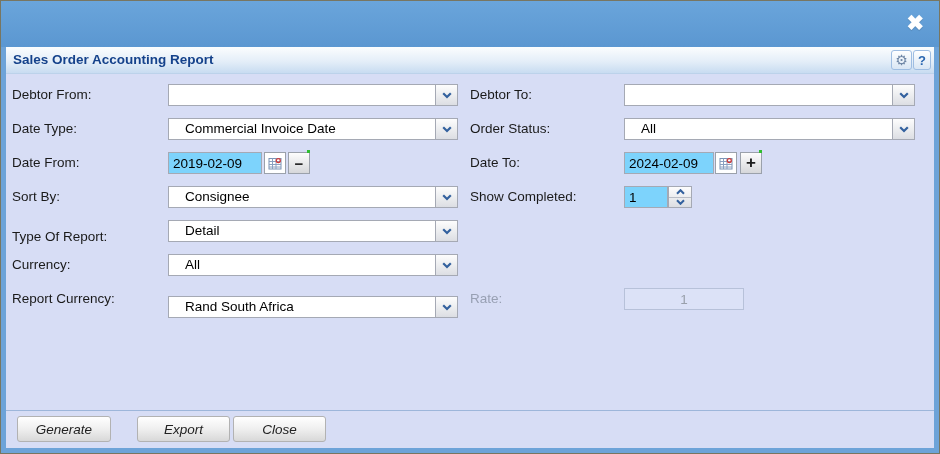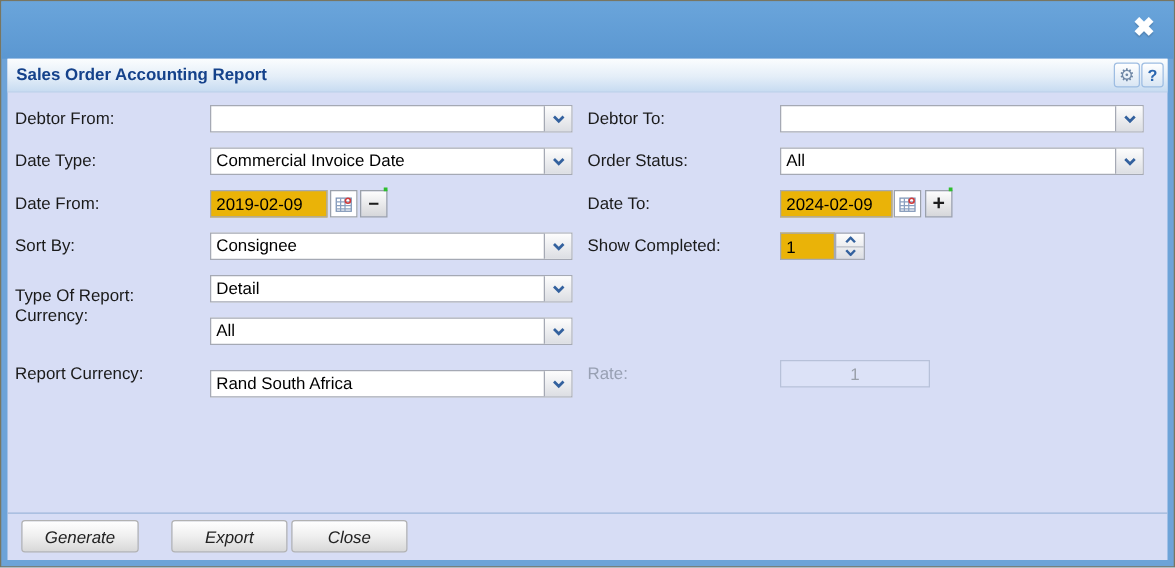--- a/index.html
+++ b/index.html
@@ -41,35 +41,35 @@
   .gear-glyph { font-size:14px; color:#6f87a6; line-height:14px; }
 
   .lbl {
     position:absolute; height:22px; line-height:22px; font-size:13.5px;
     color:#1a1a1a; white-space:nowrap;
   }
   .lbl.disabled { color:#98a0b3; }
 
   .combo {
     position:absolute; height:22px; box-sizing:border-box; background:#ffffff;
-    border:1px solid #a5a9b4; display:flex; align-items:stretch; cursor:pointer;
+    border:1px solid #a5a9b4; display:flex; align-items:stretch; cursor:pointer;padding-left:12px;
   }
   .combo-text {
     flex:1; font-size:13.5px; line-height:20px; padding:0 4px; color:#000;
     white-space:nowrap; overflow:hidden;
   }
   .trigger {
     width:21px; border-left:1px solid #a5a9b4;
     background:linear-gradient(#fdfdfd,#dcdee3);
     display:flex; align-items:center; justify-content:center;
   }
 
   .input {
     position:absolute; height:22px; box-sizing:border-box;
-    border:1px solid #a5a9b4; background:#eab308; color:#000;
+    border:1px solid #a5a9b4; background:#7dd3fc; color:#000;
     font-size:13.5px; padding:0 4px; font-family:inherit; outline:none;
   }
   .input.disabled {
     background:#dce2f7; border:1px solid #b7c1d9; color:#9aa0ab; text-align:center;
   }
 
   .icon-btn {
     position:absolute; width:22px; height:22px; box-sizing:border-box;
     border:1px solid #9ba1ab; background:linear-gradient(#fdfdfd,#d6d7da);
     display:flex; align-items:center; justify-content:center; cursor:pointer;
@@ -217,21 +217,21 @@
     <span class="lbl" style="left:6px; top:179px;text-align:right;">Type Of Report:</span>
     <div class="combo" style="left:162px; top:173px; width:290px;">
       <span class="combo-text">Detail</span>
       <span class="trigger">
         <svg width="10" height="7" viewBox="0 0 10 7">
             <path d="M1.2 1.2 L5 5 L8.8 1.2" stroke="#33619e" stroke-width="2.2" fill="none"></path>
           </svg>
       </span>
     </div>
 
-    <span class="lbl" style="left:6px; top:195px;text-align:right;">Currency:</span>
+    <span class="lbl" style="left:6px; top:207px;text-align:right;">Currency:</span>
     <div class="combo" style="left:162px; top:207px; width:290px;">
       <span class="combo-text">All</span>
       <span class="trigger">
         <svg width="10" height="7" viewBox="0 0 10 7">
             <path d="M1.2 1.2 L5 5 L8.8 1.2" stroke="#33619e" stroke-width="2.2" fill="none"></path>
           </svg>
       </span>
     </div>
 
     <span class="lbl" style="left:6px; top:241px;">Report Currency:</span>

